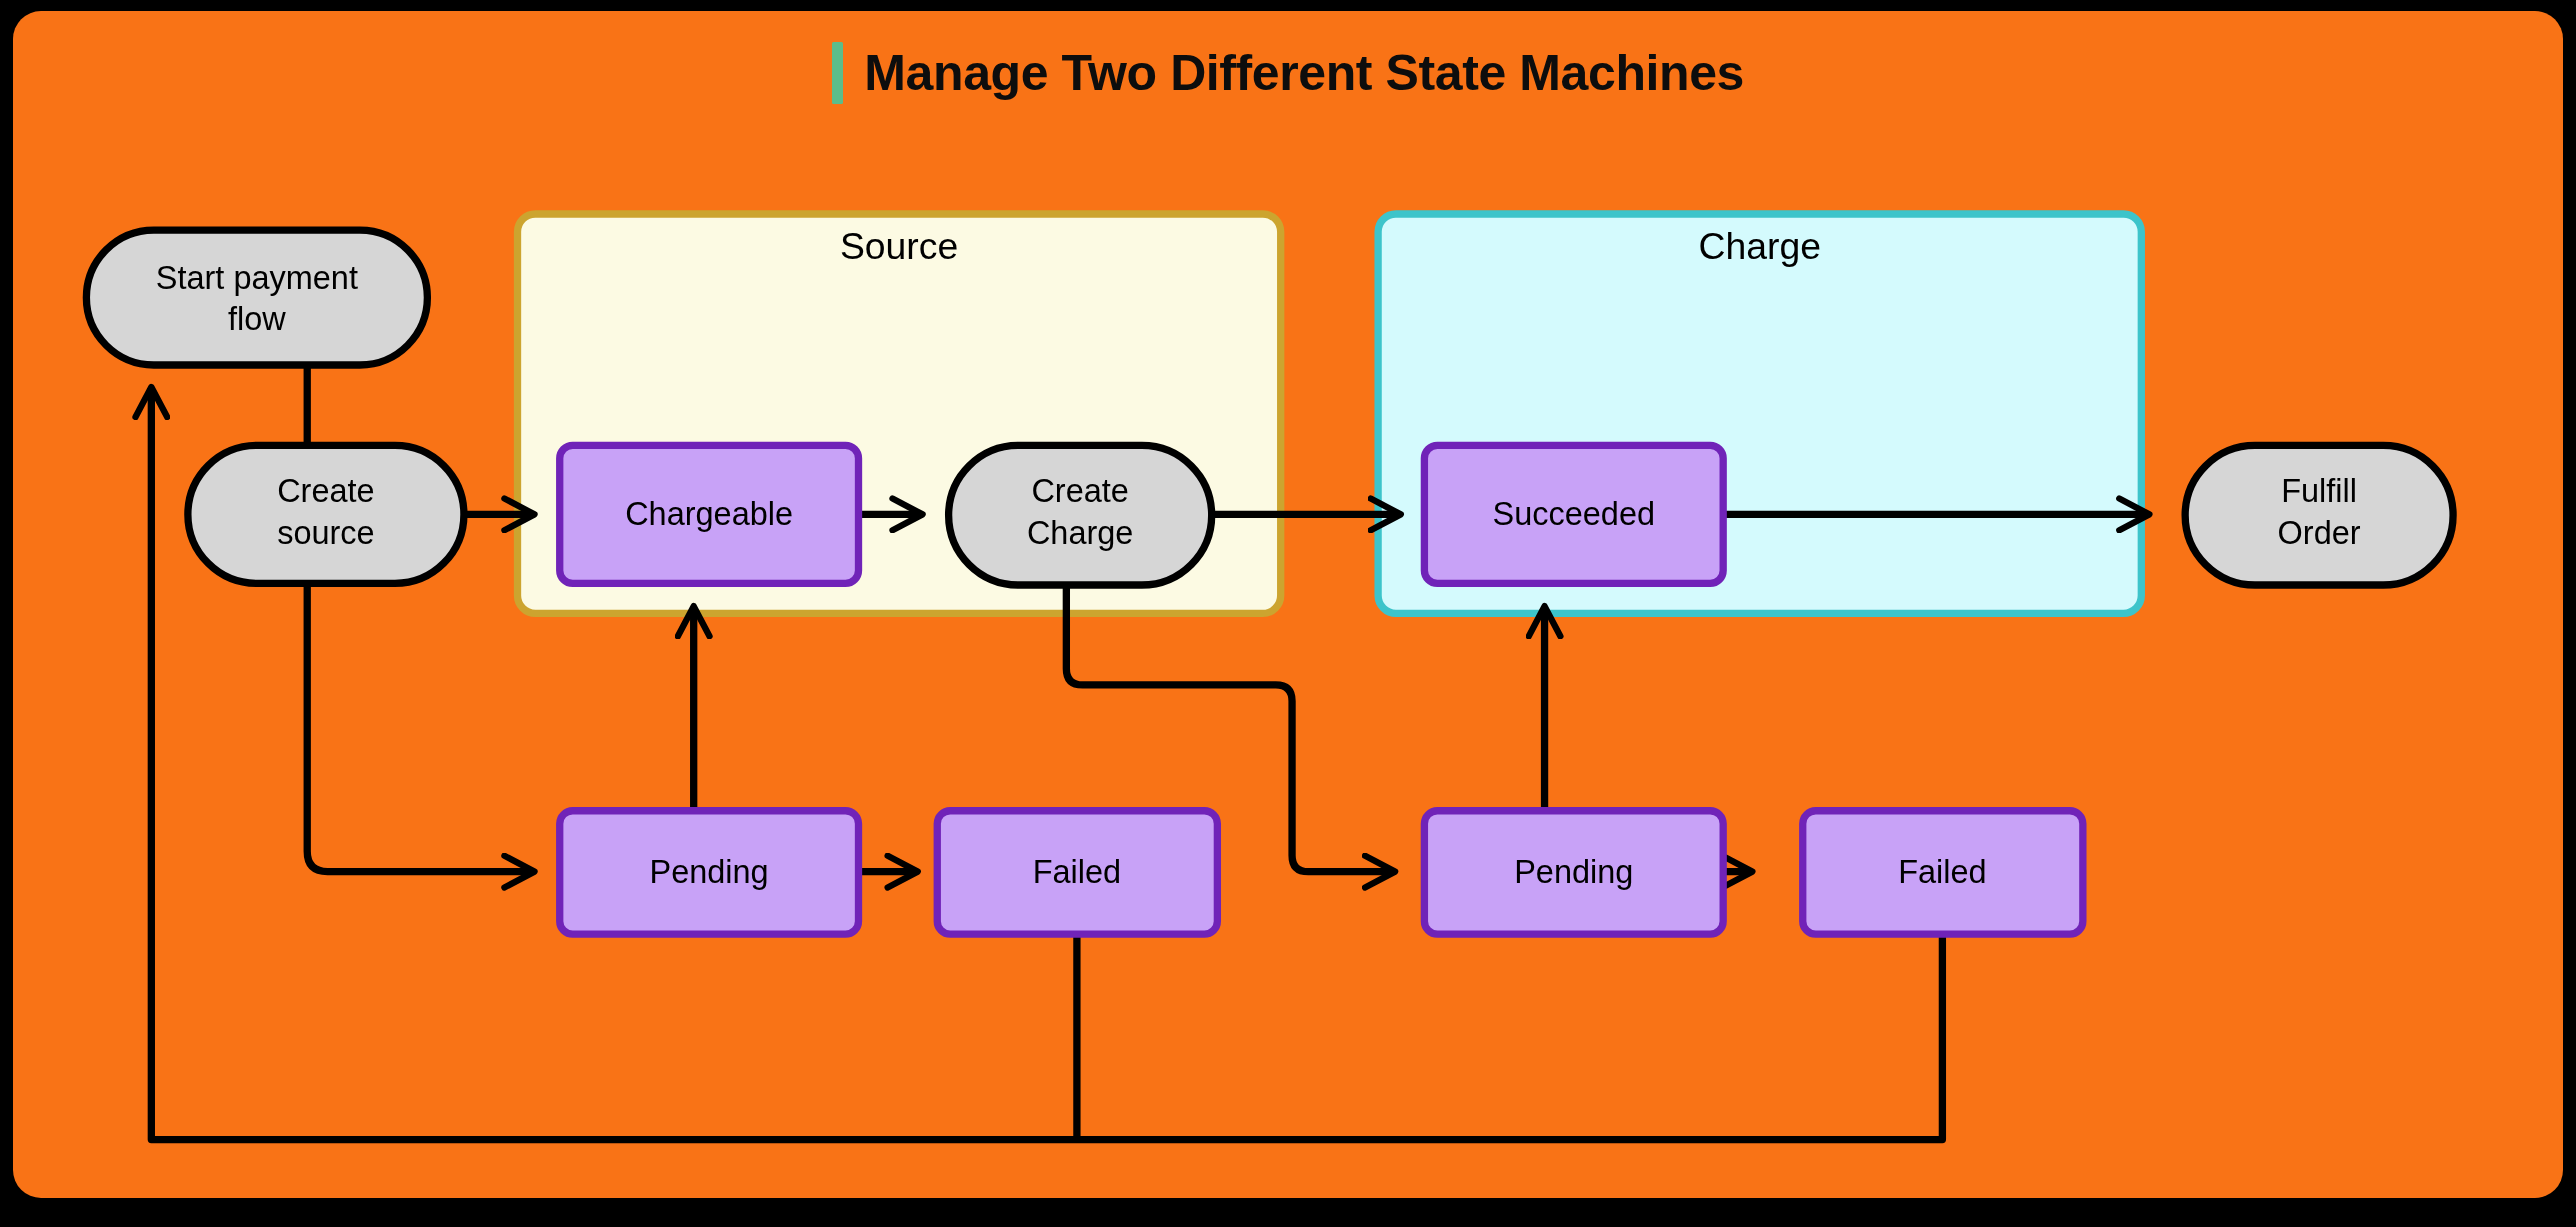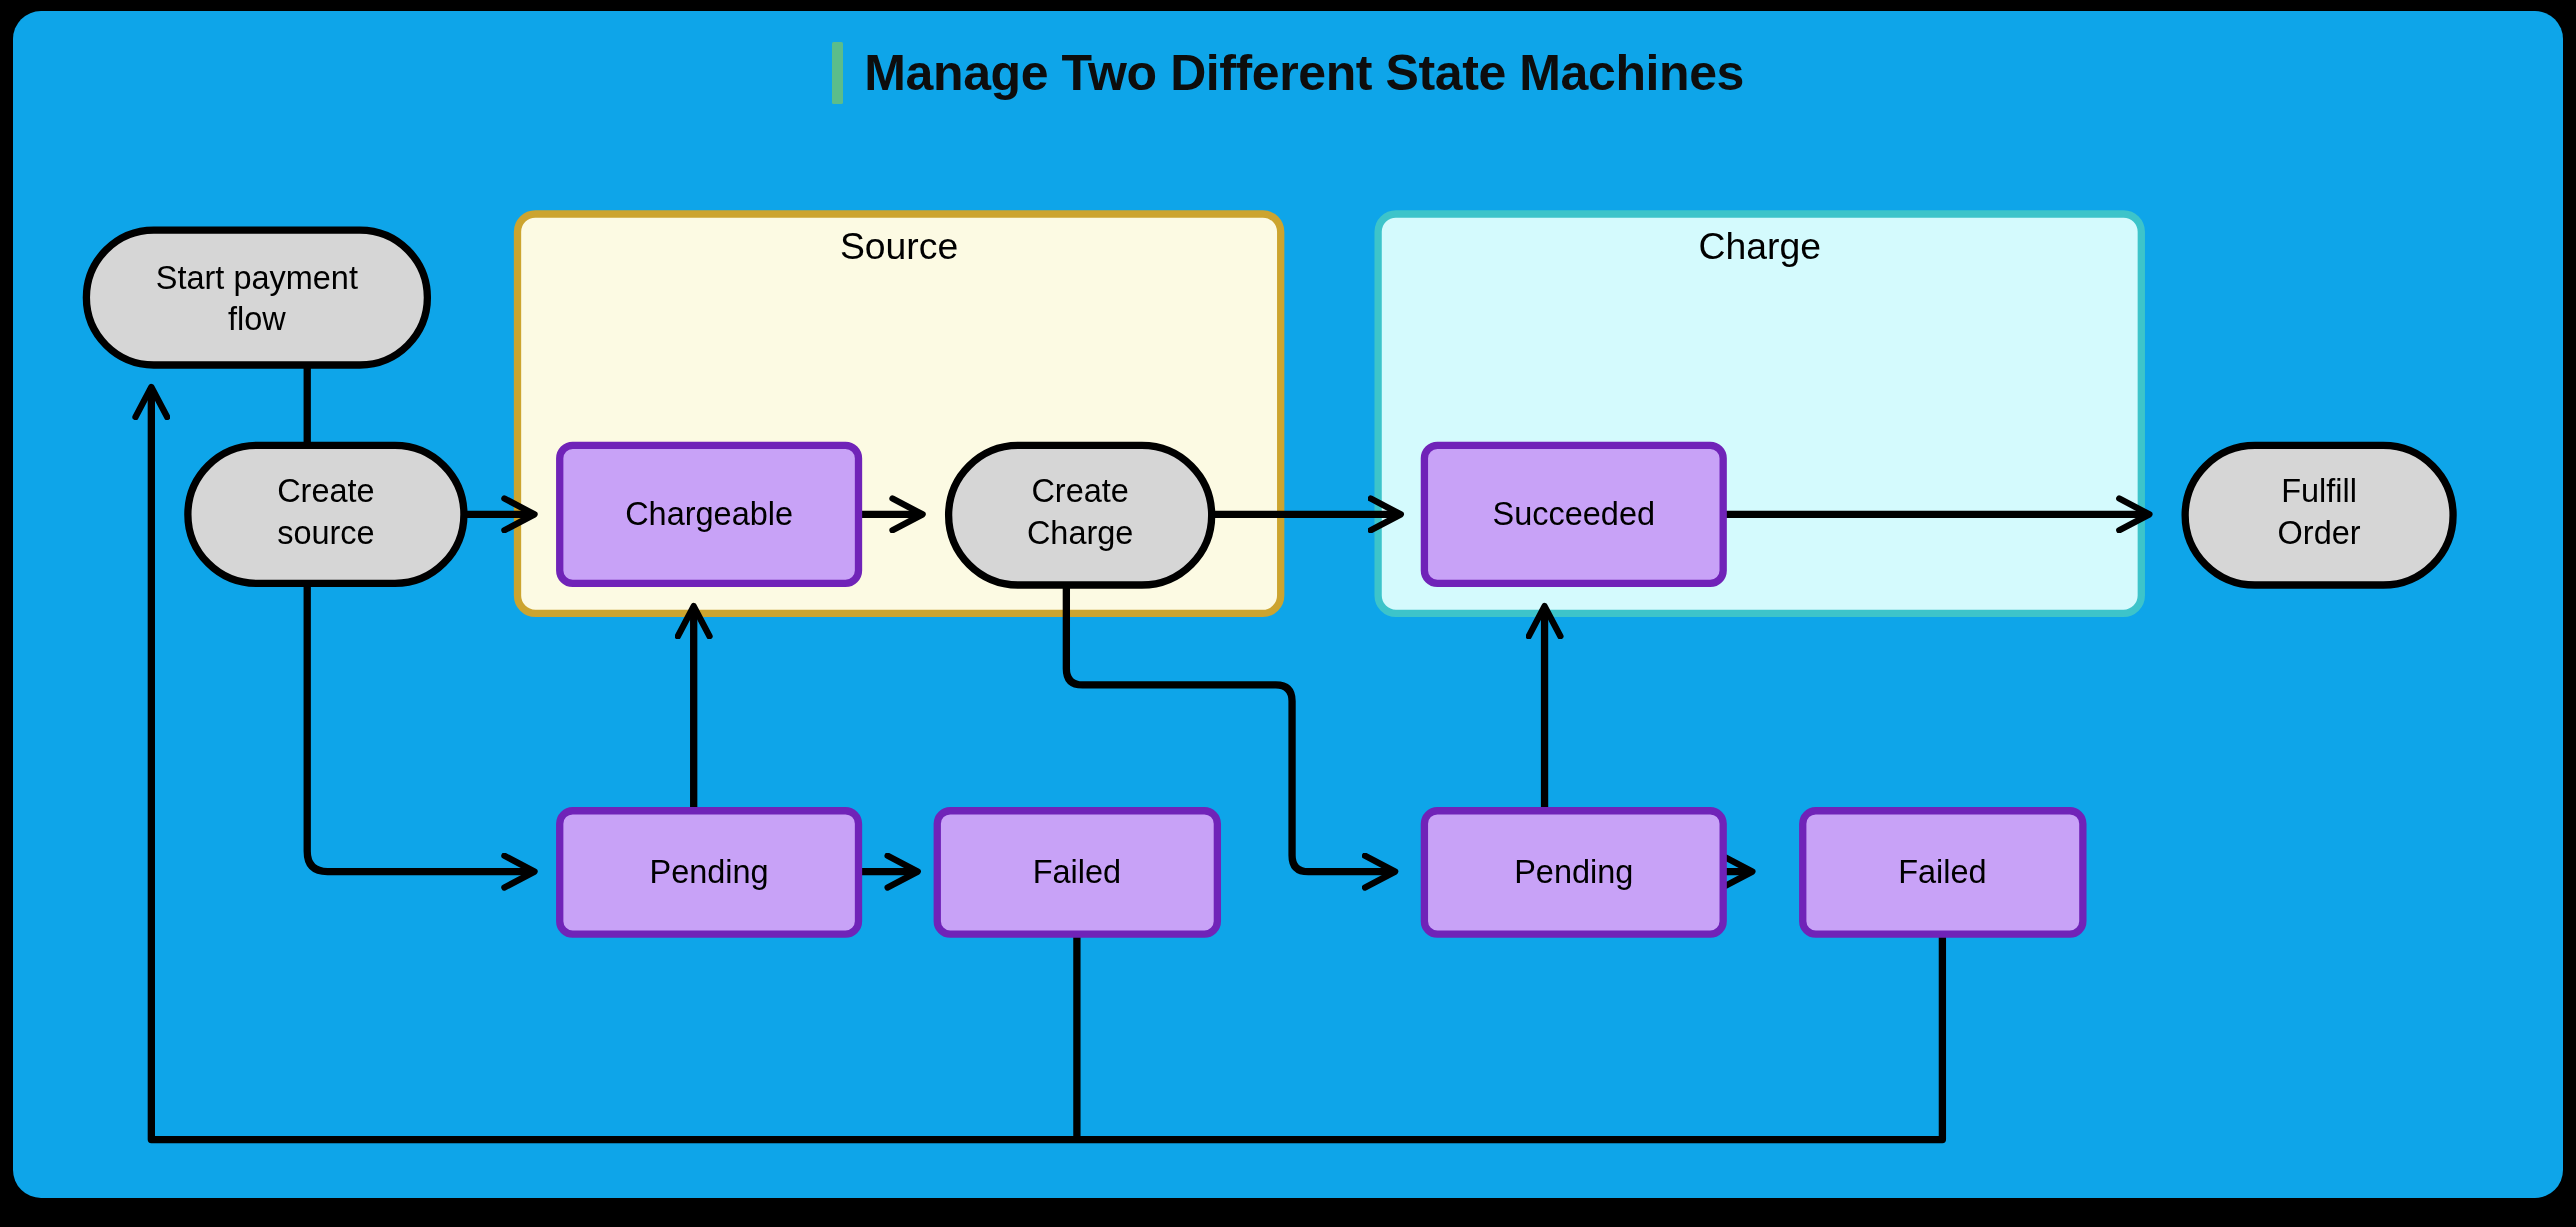--- a/index.html
+++ b/index.html
@@ -12,21 +12,21 @@
     height: 1228px;
     font-family: "Liberation Sans", sans-serif;
     overflow: hidden;
   }
   #canvas {
     position: absolute;
     left: 13px;
     top: 11.4px;
     width: 2550px;
     height: 1187px;
-    background: #0ea5e9;
+    background: #f97316;
     border-radius: 28px;
   }
   #title-wrap {
     position: absolute;
     left: 0;
     top: 31px;
     width: 100%;
     display: flex;
     align-items: center;
     justify-content: center;

